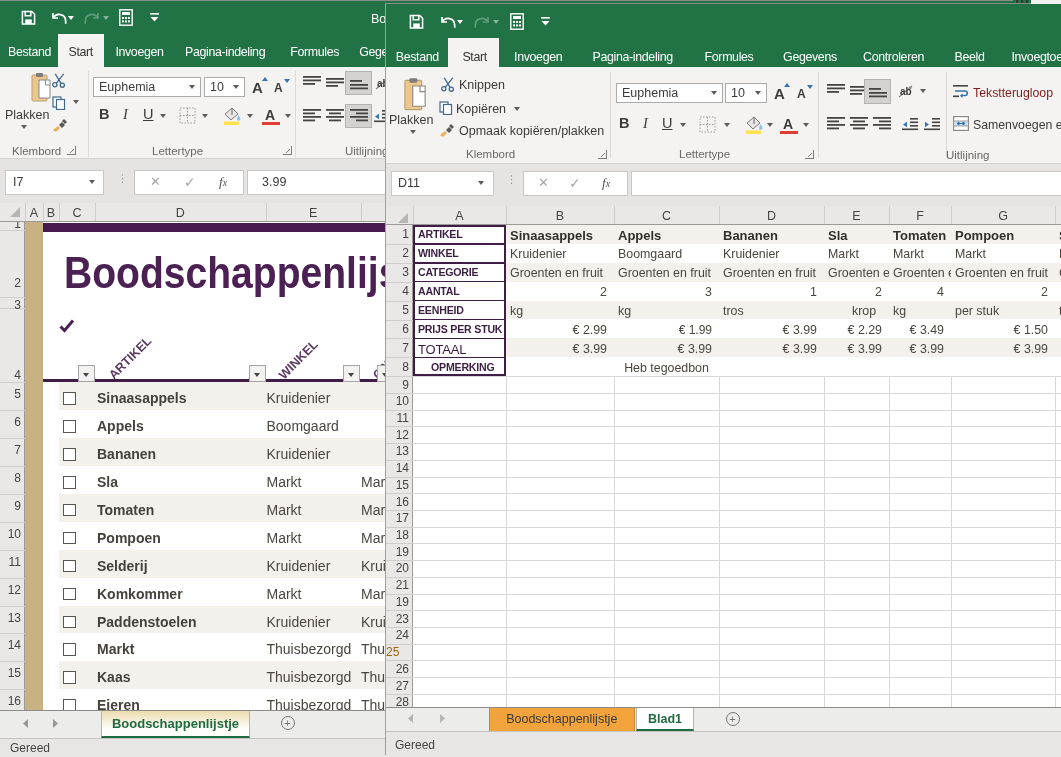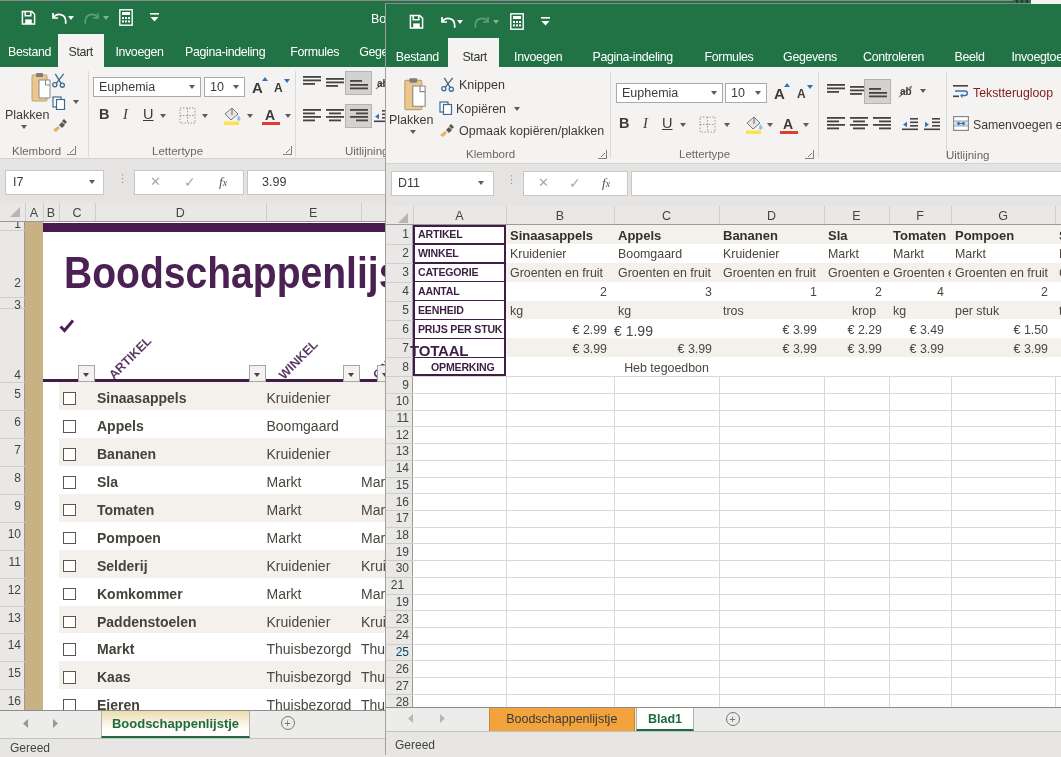--- a/index.html
+++ b/index.html
@@ -564,31 +564,31 @@
     <div class="tx" style="left:0;top:473.88px;width:23px;text-align:right;font-size:12px;color:#444">15</div>
     <div class="a" style="left:0;top:505.96000000000004px;width:27px;height:1px;background:#cfcecb"></div>
     <div class="tx" style="left:0;top:490.6px;width:23px;text-align:right;font-size:12px;color:#444">16</div>
     <div class="a" style="left:0;top:522.6800000000001px;width:27px;height:1px;background:#cfcecb"></div>
     <div class="tx" style="left:0;top:507.32000000000005px;width:23px;text-align:right;font-size:12px;color:#444">17</div>
     <div class="a" style="left:0;top:539.4000000000001px;width:27px;height:1px;background:#cfcecb"></div>
     <div class="tx" style="left:0;top:524.0400000000001px;width:23px;text-align:right;font-size:12px;color:#444">18</div>
     <div class="a" style="left:0;top:556.1200000000001px;width:27px;height:1px;background:#cfcecb"></div>
     <div class="tx" style="left:0;top:540.7600000000001px;width:23px;text-align:right;font-size:12px;color:#444">19</div>
     <div class="a" style="left:0;top:572.8400000000001px;width:27px;height:1px;background:#cfcecb"></div>
-    <div class="tx" style="left:0;top:557.4800000000001px;width:23px;text-align:right;font-size:12px;color:#444">30</div>
+    <div class="tx" style="left:0;top:557.4800000000001px;width:23px;text-align:right;font-size:12px;color:#444">20</div>
     <div class="a" style="left:0;top:589.5600000000002px;width:27px;height:1px;background:#cfcecb"></div>
-    <div class="tx" style="left:0;top:574.2000000000002px;width:23px;text-align:center;font-size:12px;color:#444">21</div>
+    <div class="tx" style="left:0;top:574.2000000000002px;width:23px;text-align:right;font-size:12px;color:#444">21</div>
     <div class="a" style="left:0;top:606.2800000000002px;width:27px;height:1px;background:#cfcecb"></div>
     <div class="tx" style="left:0;top:590.9200000000002px;width:23px;text-align:right;font-size:12px;color:#444">19</div>
     <div class="a" style="left:0;top:623.0000000000002px;width:27px;height:1px;background:#cfcecb"></div>
     <div class="tx" style="left:0;top:607.6400000000002px;width:23px;text-align:right;font-size:12px;color:#444">23</div>
     <div class="a" style="left:0;top:639.7200000000003px;width:27px;height:1px;background:#cfcecb"></div>
     <div class="tx" style="left:0;top:624.3600000000002px;width:23px;text-align:right;font-size:12px;color:#444">24</div>
     <div class="a" style="left:0;top:656.4400000000003px;width:27px;height:1px;background:#cfcecb"></div>
-    <div class="tx" style="left:0;top:641.0800000000003px;width:23px;text-align:right;font-size:12px;color:#0c4a6e">25</div>
+    <div class="tx" style="left:0;top:641.0800000000003px;width:23px;text-align:left;font-size:12px;color:#a16207">25</div>
     <div class="a" style="left:0;top:673.1600000000003px;width:27px;height:1px;background:#cfcecb"></div>
     <div class="tx" style="left:0;top:657.8000000000003px;width:23px;text-align:right;font-size:12px;color:#444">26</div>
     <div class="a" style="left:0;top:689.8800000000003px;width:27px;height:1px;background:#cfcecb"></div>
     <div class="tx" style="left:0;top:674.5200000000003px;width:23px;text-align:right;font-size:12px;color:#444">27</div>
     <div class="a" style="left:0;top:706.6000000000004px;width:27px;height:1px;background:#cfcecb"></div>
     <div class="tx" style="left:0;top:691.2400000000004px;width:23px;text-align:right;font-size:12px;color:#444">28</div>
     <div class="a" style="left:120px;top:221.0px;width:556px;height:18.9px;background:#f4f1ec"></div>
     <div class="a" style="left:120px;top:258.8px;width:556px;height:18.9px;background:#f4f1ec"></div>
     <div class="a" style="left:120px;top:296.6px;width:556px;height:18.9px;background:#f4f1ec"></div>
     <div class="a" style="left:120px;top:334.4px;width:556px;height:18.9px;background:#f4f1ec"></div>
@@ -625,36 +625,36 @@
     <div class="tx" style="left:32px;top:243.1px;font-size:10.6px;letter-spacing:-0.2px;font-weight:bold;color:#3b1e42">WINKEL</div>
     <div class="a" style="left:27px;top:258.05px;width:93px;height:1.5px;background:#3f1d47"></div>
     <div class="tx" style="left:32px;top:262.0px;font-size:10.6px;letter-spacing:-0.2px;font-weight:bold;color:#3b1e42">CATEGORIE</div>
     <div class="a" style="left:27px;top:276.95px;width:93px;height:1.5px;background:#3f1d47"></div>
     <div class="tx" style="left:32px;top:280.9px;font-size:10.6px;letter-spacing:-0.2px;font-weight:bold;color:#3b1e42">AANTAL</div>
     <div class="a" style="left:27px;top:295.85px;width:93px;height:1.5px;background:#3f1d47"></div>
     <div class="tx" style="left:32px;top:299.8px;font-size:10.6px;letter-spacing:-0.2px;font-weight:bold;color:#3b1e42">EENHEID</div>
     <div class="a" style="left:27px;top:314.75px;width:93px;height:1.5px;background:#3f1d47"></div>
     <div class="tx" style="left:32px;top:318.7px;font-size:10.6px;letter-spacing:-0.2px;font-weight:bold;color:#3b1e42">PRIJS PER STUK</div>
     <div class="a" style="left:27px;top:333.65px;width:93px;height:1.5px;background:#3f1d47"></div>
-    <div class="tx" style="left:24px;top:337.59999999999997px;font-size:15px;letter-spacing:-0.2px;font-weight:bold;color:#3b1e42">TOTAAL</div>
+    <div class="tx" style="left:32px;top:337.59999999999997px;font-size:13px;letter-spacing:-0.2px;font-weight:normal;color:#3b1e42">TOTAAL</div>
     <div class="a" style="left:27px;top:352.54999999999995px;width:93px;height:1.5px;background:#3f1d47"></div>
     <div class="tx" style="left:45px;top:356.49999999999994px;font-size:10.6px;letter-spacing:-0.2px;font-weight:bold;color:#3b1e42">OPMERKING</div>
     <div class="a" style="left:124px;top:224.4px;width:104px;overflow:hidden;white-space:nowrap;font-weight:bold;font-size:13px;color:#33302c">Sinaasappels</div>
     <div class="a" style="left:124px;top:243.3px;width:104px;overflow:hidden;white-space:nowrap;font-size:12.4px;color:#4a463f">Kruidenier</div>
     <div class="a" style="left:124px;top:262.2px;width:104px;overflow:hidden;white-space:nowrap;font-size:12.4px;color:#4a463f">Groenten en fruit</div>
     <div class="tx" style="left:120px;top:281.09999999999997px;width:101px;text-align:right;font-size:12.4px;color:#4a463f">2</div>
     <div class="a" style="left:124px;top:300.0px;width:104px;overflow:hidden;white-space:nowrap;font-size:12.4px;color:#4a463f">kg</div>
     <div class="tx" style="left:120px;top:318.9px;width:101px;text-align:right;font-size:12.4px;color:#4a463f">€ 2.99</div>
     <div class="tx" style="left:120px;top:337.79999999999995px;width:101px;text-align:right;font-size:12.4px;color:#4a463f">€ 3.99</div>
     <div class="a" style="left:232px;top:224.4px;width:101px;overflow:hidden;white-space:nowrap;font-weight:bold;font-size:13px;color:#33302c">Appels</div>
     <div class="a" style="left:232px;top:243.3px;width:101px;overflow:hidden;white-space:nowrap;font-size:12.4px;color:#4a463f">Boomgaard</div>
     <div class="a" style="left:232px;top:262.2px;width:101px;overflow:hidden;white-space:nowrap;font-size:12.4px;color:#4a463f">Groenten en fruit</div>
     <div class="tx" style="left:228px;top:281.09999999999997px;width:98px;text-align:right;font-size:12.4px;color:#4a463f">3</div>
     <div class="a" style="left:232px;top:300.0px;width:101px;overflow:hidden;white-space:nowrap;font-size:12.4px;color:#4a463f">kg</div>
-    <div class="tx" style="left:228px;top:318.9px;width:98px;text-align:left;font-size:14px;color:#4a463f">€ 1.99</div>
+    <div class="tx" style="left:228px;top:318.9px;width:98px;text-align:right;font-size:12px;color:#4a463f">€ 1.99</div>
     <div class="tx" style="left:228px;top:337.79999999999995px;width:98px;text-align:right;font-size:12.4px;color:#4a463f">€ 3.99</div>
     <div class="tx" style="left:228px;top:356.69999999999993px;width:105px;text-align:center;font-size:12.4px;color:#4a463f">Heb tegoedbon</div>
     <div class="a" style="left:337px;top:224.4px;width:101px;overflow:hidden;white-space:nowrap;font-weight:bold;font-size:13px;color:#33302c">Bananen</div>
     <div class="a" style="left:337px;top:243.3px;width:101px;overflow:hidden;white-space:nowrap;font-size:12.4px;color:#4a463f">Kruidenier</div>
     <div class="a" style="left:337px;top:262.2px;width:101px;overflow:hidden;white-space:nowrap;font-size:12.4px;color:#4a463f">Groenten en fruit</div>
     <div class="tx" style="left:333px;top:281.09999999999997px;width:98px;text-align:right;font-size:12.4px;color:#4a463f">1</div>
     <div class="a" style="left:337px;top:300.0px;width:101px;overflow:hidden;white-space:nowrap;font-size:12.4px;color:#4a463f">tros</div>
     <div class="tx" style="left:333px;top:318.9px;width:98px;text-align:right;font-size:12.4px;color:#4a463f">€ 3.99</div>
     <div class="tx" style="left:333px;top:337.79999999999995px;width:98px;text-align:right;font-size:12.4px;color:#4a463f">€ 3.99</div>
     <div class="a" style="left:442px;top:224.4px;width:61px;overflow:hidden;white-space:nowrap;font-weight:bold;font-size:13px;color:#33302c">Sla</div>

